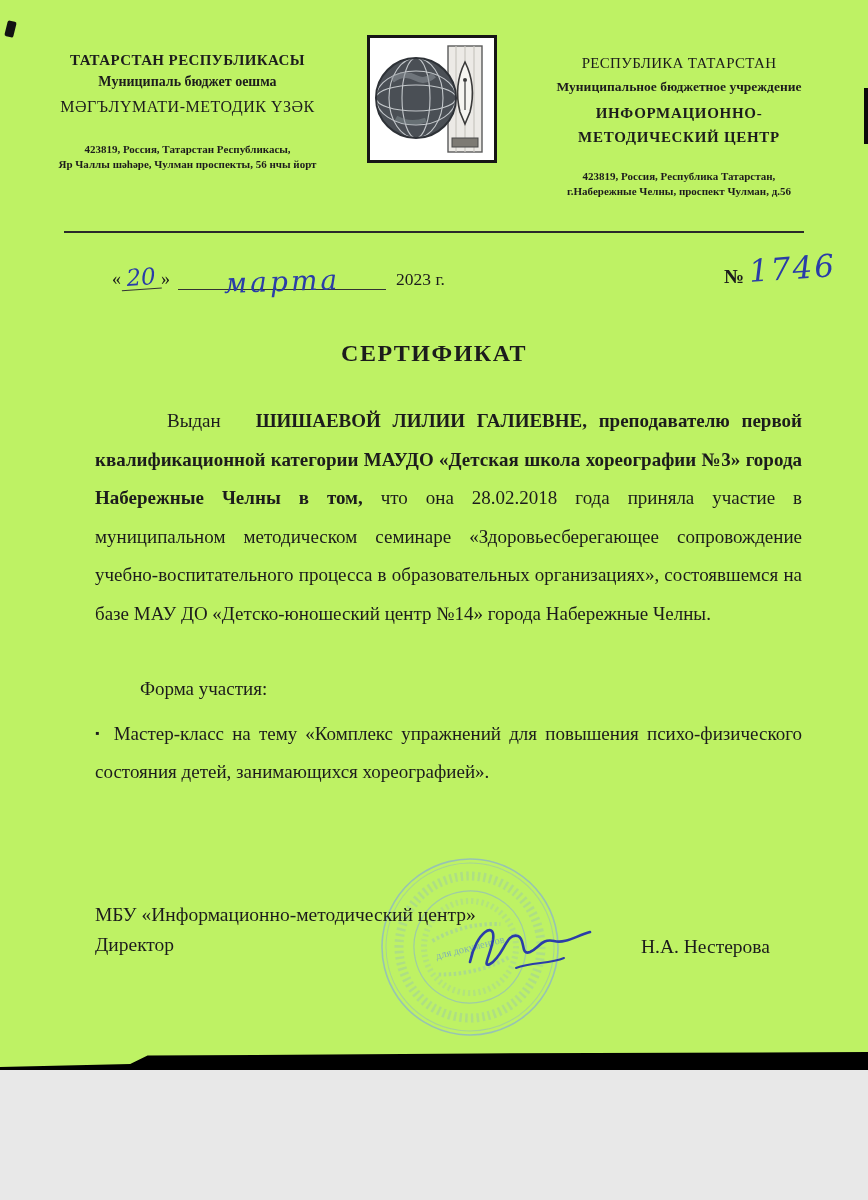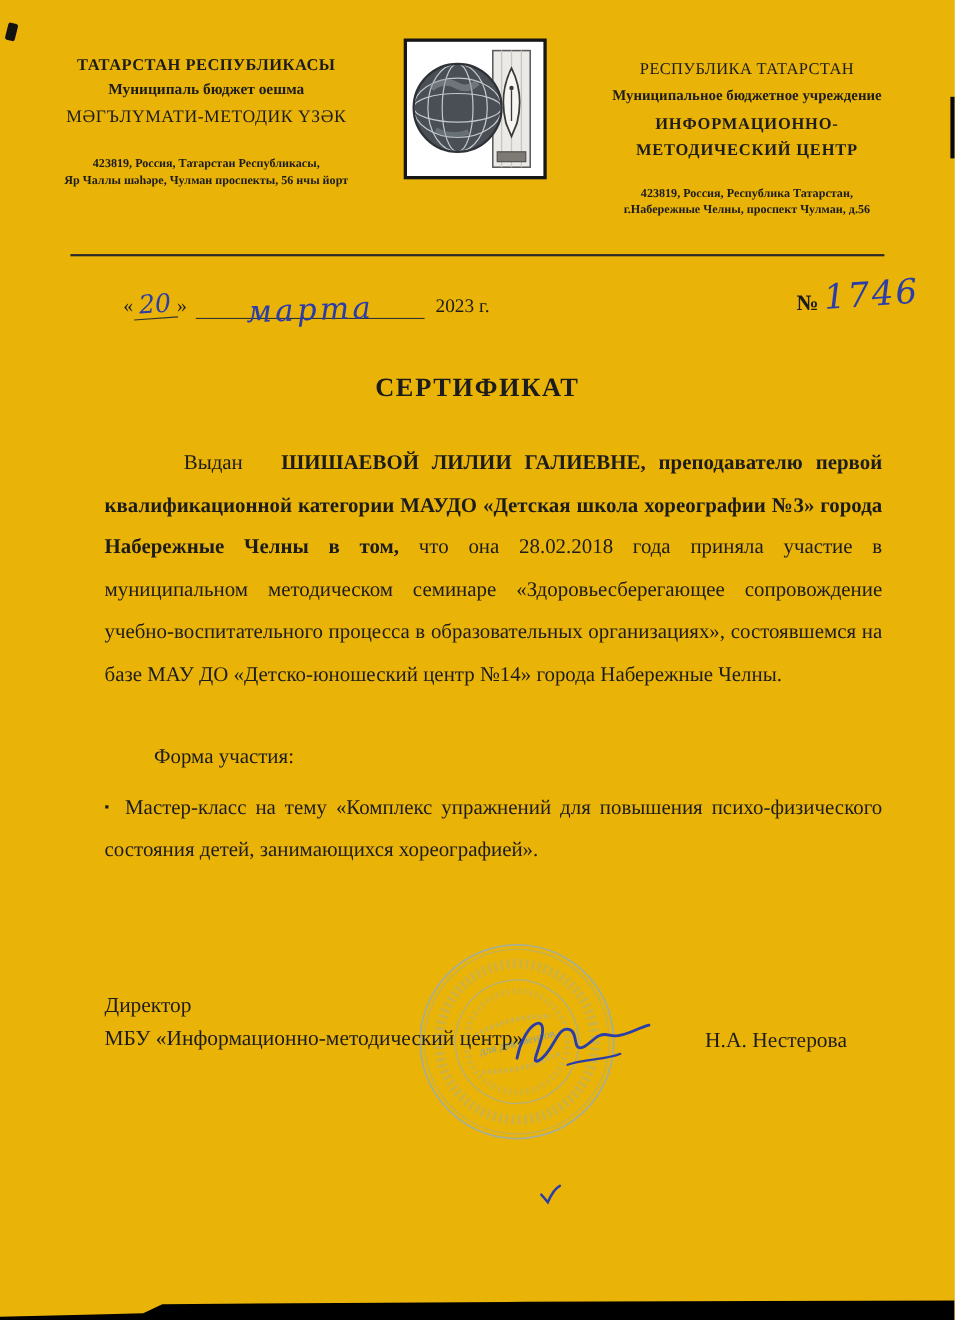--- a/index.html
+++ b/index.html
@@ -1,20 +1,20 @@
 <!DOCTYPE html>
 <html><head>
 <meta charset="utf-8">
 <style>
   html, body { margin: 0; padding: 0; background: #e8e8e8; }
   .page {
     position: relative;
-    width: 868px; height: 1200px;
+    width: 868px; height: 1070px;
     margin: 0 auto;
-    background: #eab308;
+    background: #bef264;
     overflow: hidden;
     font-family: "Liberation Serif", serif;
     color: #1c1c1c;
   }
   
   .hdr-left { position: absolute; left: 30px; top: 52px; width: 315px; text-align: center; }
   .hdr-left .l1 { font-size: 15px; font-weight: bold; letter-spacing: .4px; }
   .hdr-left .l2 { font-size: 14px; font-weight: bold; margin-top: 5px; }
   .hdr-left .l3 { font-size: 16px; font-weight: normal; margin-top: 8px; letter-spacing: .5px; }
   .hdr-left .addr { margin-top: 26px; font-size: 11px; font-weight: bold; line-height: 15px; }
@@ -153,22 +153,22 @@
       <circle cx="95" cy="95" r="56" stroke-width="1.2" opacity=".65"></circle>
       <circle cx="95" cy="95" r="71" stroke-width="9" stroke-dasharray="2.5 3.2" opacity=".32"></circle>
       <circle cx="95" cy="95" r="46" stroke-width="6" stroke-dasharray="2.2 3" opacity=".26"></circle>
       <path d="M60 80 q35 -10 70 0" stroke-width="4" stroke-dasharray="2.5 2.5" opacity=".4"></path>
       <path d="M58 114 q37 10 74 0" stroke-width="4" stroke-dasharray="2.5 2.5" opacity=".4"></path>
     </g>
     <text x="95" y="99" text-anchor="middle" font-size="10.5" fill="#6f9ccb" opacity=".9" transform="rotate(-14 95 95)">для документов</text>
   </svg>
 
   <div class="sig-left">
+    <div>МБУ «Информационно-методический центр»</div>
     <div>Директор</div>
-    <div>МБУ «Информационно-методический центр»</div>
   </div>
 
   <svg class="signature-svg" viewBox="0 0 140 80" aria-hidden="true">
     <g fill="none" stroke="#2a3da8" stroke-width="2.6" stroke-linecap="round">
       <path d="M10 56 C 16 26, 36 14, 33 34 C 30 50, 22 62, 30 58 C 44 50, 46 26, 58 30 C 66 33, 60 50, 70 46 C 79 42, 82 32, 94 35 C 105 38, 116 30, 130 26"></path>
       <path d="M56 62 C 72 56, 90 58, 104 52" stroke-width="2"></path>
     </g>
   </svg>
 
   <div class="sig-name">Н.А. Нестерова</div>

